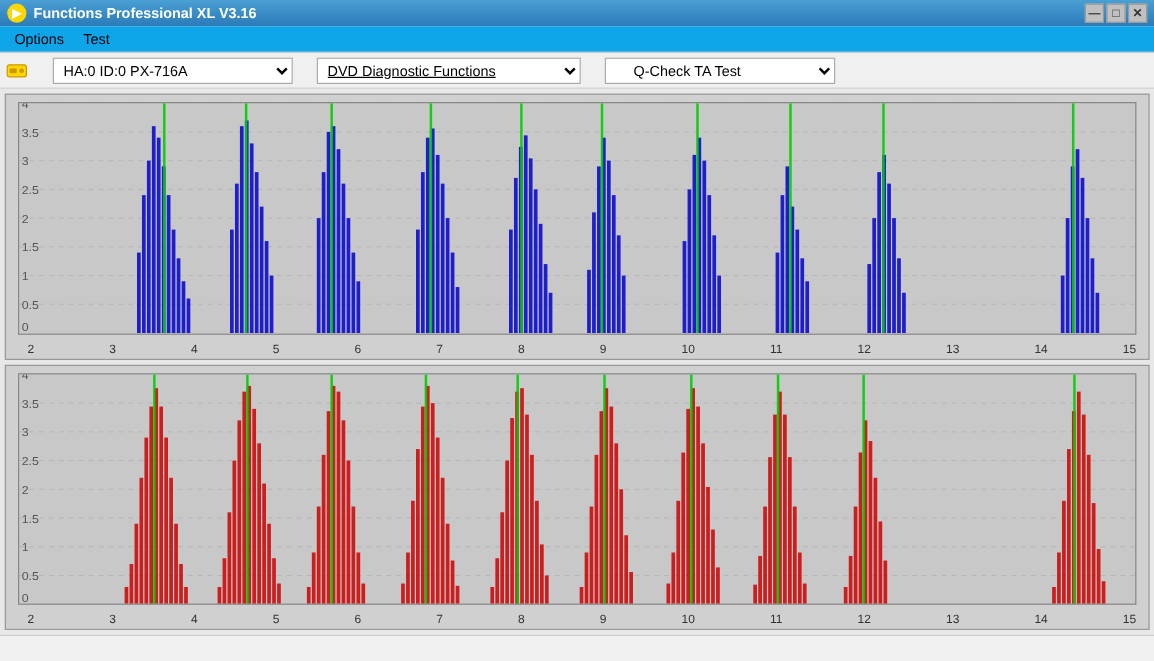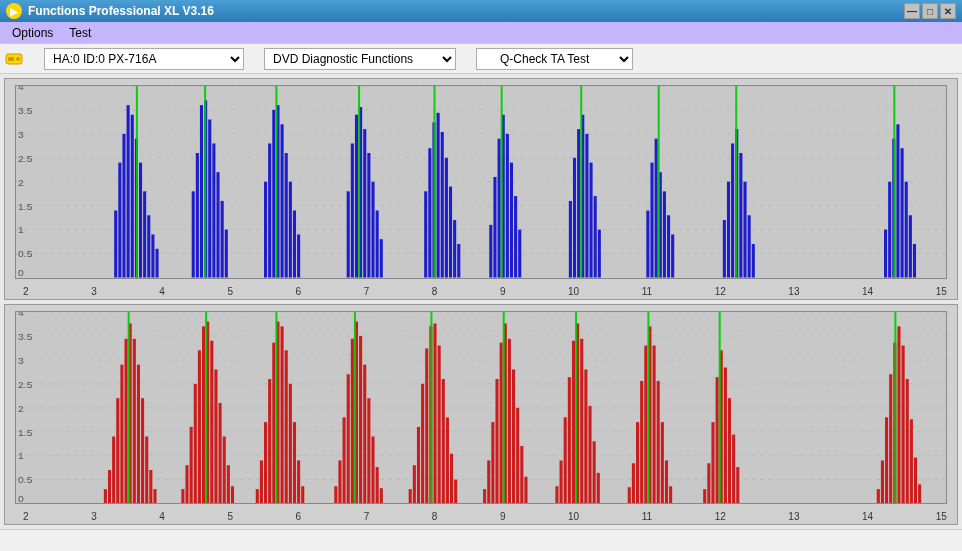--- a/index.html
+++ b/index.html
@@ -47,21 +47,21 @@
       background: #c0c0c0;
       border: 1px solid #999;
       cursor: pointer;
       display: flex;
       align-items: center;
       justify-content: center;
       font-size: 10px;
       color: #333;
     }
     .menu-bar {
-      background: #c4b5fd;
+      background: #0ea5e9;
       height: 22px;
       display: flex;
       align-items: center;
       padding: 0 4px;
       border-bottom: 1px solid #ccc;
     }
     .menu-item {
       padding: 2px 8px;
       cursor: pointer;
       font-size: 12px;
@@ -83,22 +83,22 @@
       justify-content: center;
     }
     .toolbar select {
       height: 22px;
       font-size: 12px;
       border: 1px solid #aaa;
       background: white;
       padding: 0 4px;
     }
     .toolbar select:first-of-type { width: 200px; }
-    .toolbar select:nth-of-type(2) { width: 192px; }
-    .toolbar select:nth-of-type(3) { width: 157px; padding-left: 19px; }
+    .toolbar select:nth-of-type(2) { width: 220px; text-decoration: underline; }
+    .toolbar select:nth-of-type(3) { width: 192px; padding-left: 19px; }
     .main-content {
       background: #e8e8e8;
       padding: 4px;
       display: flex;
       flex-direction: column;
       gap: 4px;
       height: calc(551px - 22px - 22px - 30px - 22px);
     }
     .chart-container {
       background: #d0d0d0;

